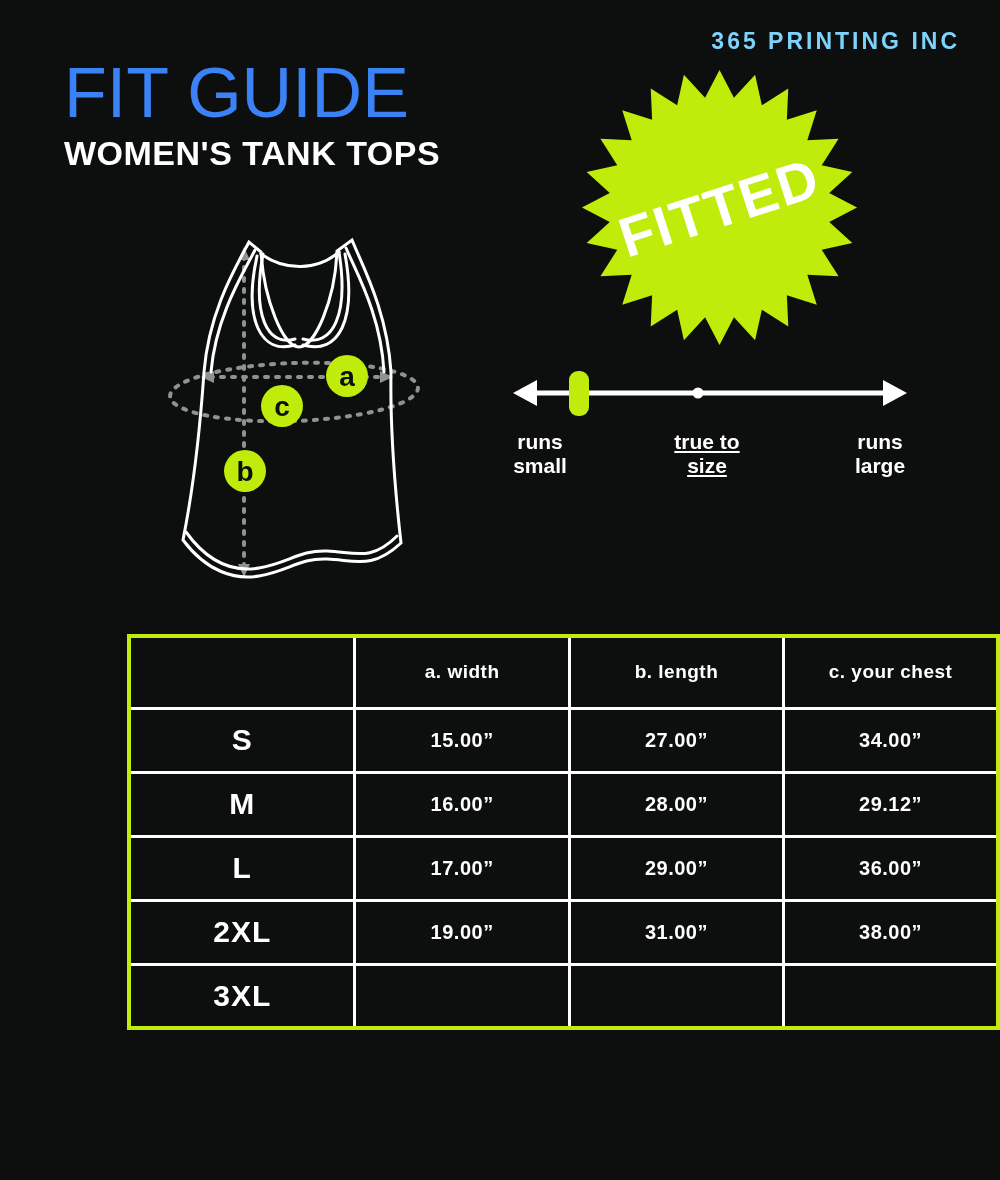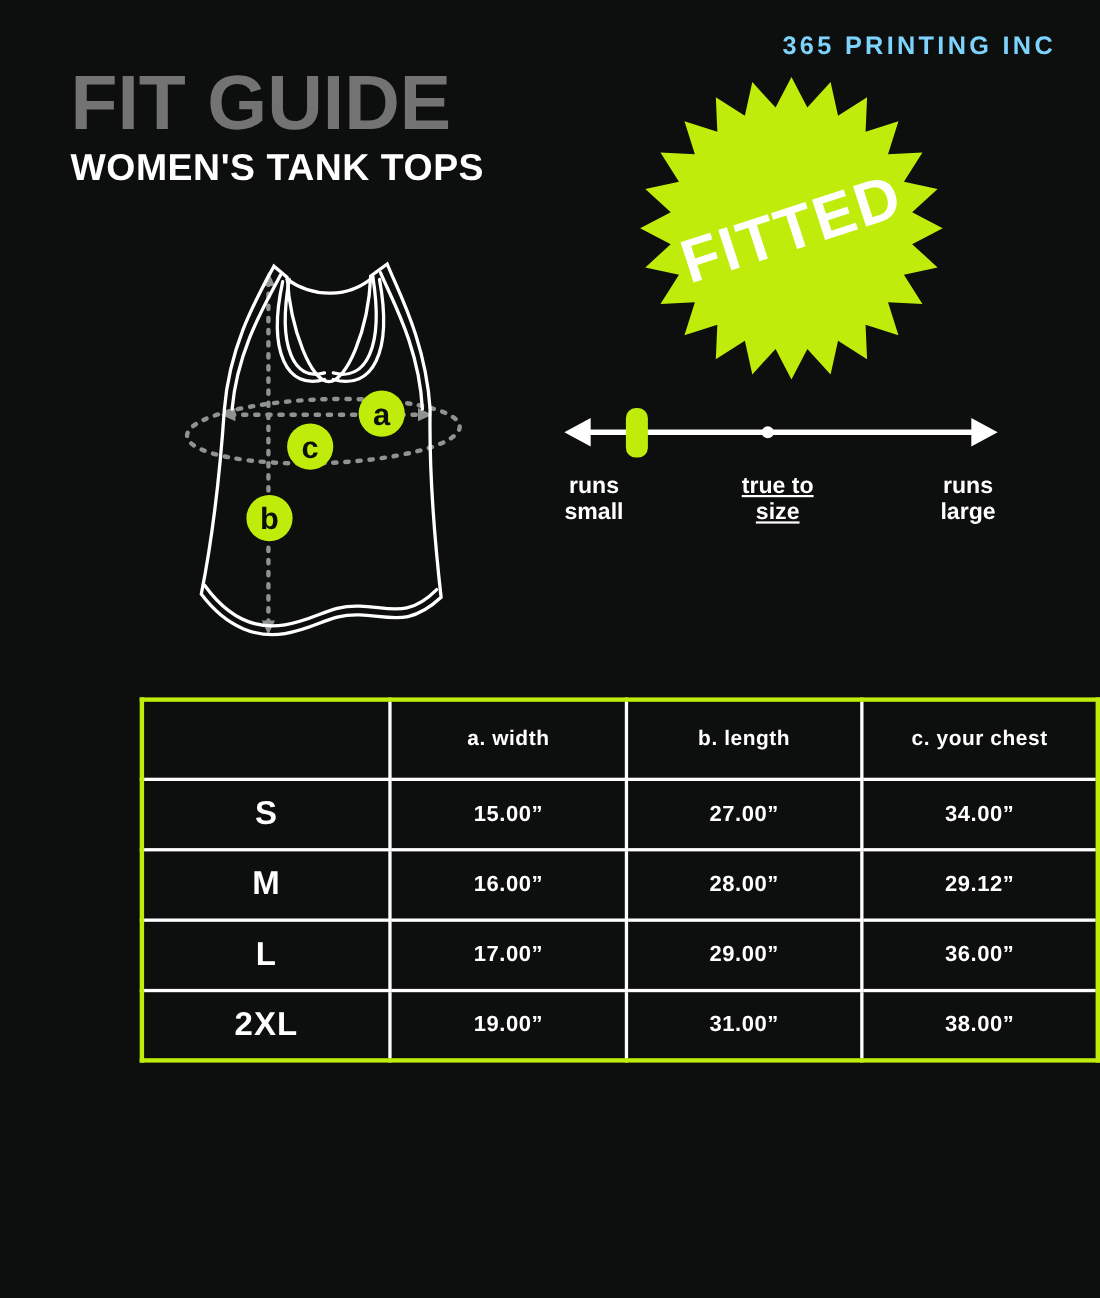--- a/index.html
+++ b/index.html
@@ -15,21 +15,21 @@
 
   
   .brand{
     position:absolute;top:28px;right:40px;
     color:#7dd3fc;font-size:23px;font-weight:bold;letter-spacing:3px;
   }
 
   
   .header{position:absolute;left:64px;top:58px;width:374px;}
   .title{
-    color:#737373;font-size:70px;font-weight:bold;letter-spacing:0px;
+    color:#3b82f6;font-size:70px;font-weight:normal;letter-spacing:0px;
     line-height:1;white-space:nowrap;
   }
   .subtitle{
     color:#ffffff;font-size:34px;font-weight:bold;letter-spacing:0.5px;
     text-align:left;margin-top:6px;white-space:nowrap;
   }
 
   
   .badge-svg{position:absolute;left:572px;top:60px;}
   .badge-text{
@@ -196,17 +196,23 @@
         <td class="value-cell">17.00”</td>
         <td class="value-cell">29.00”</td>
         <td class="value-cell">36.00”</td>
       </tr>
       <tr>
         <td class="size-cell">2XL</td>
         <td class="value-cell">19.00”</td>
         <td class="value-cell">31.00”</td>
         <td class="value-cell">38.00”</td>
       </tr>
+      <tr>
+        <td class="size-cell">3XL</td>
+        <td class="value-cell"></td>
+        <td class="value-cell"></td>
+        <td class="value-cell"></td>
+      </tr>
     </tbody>
   </table>
 
 
 </div>
 
 </body></html>

